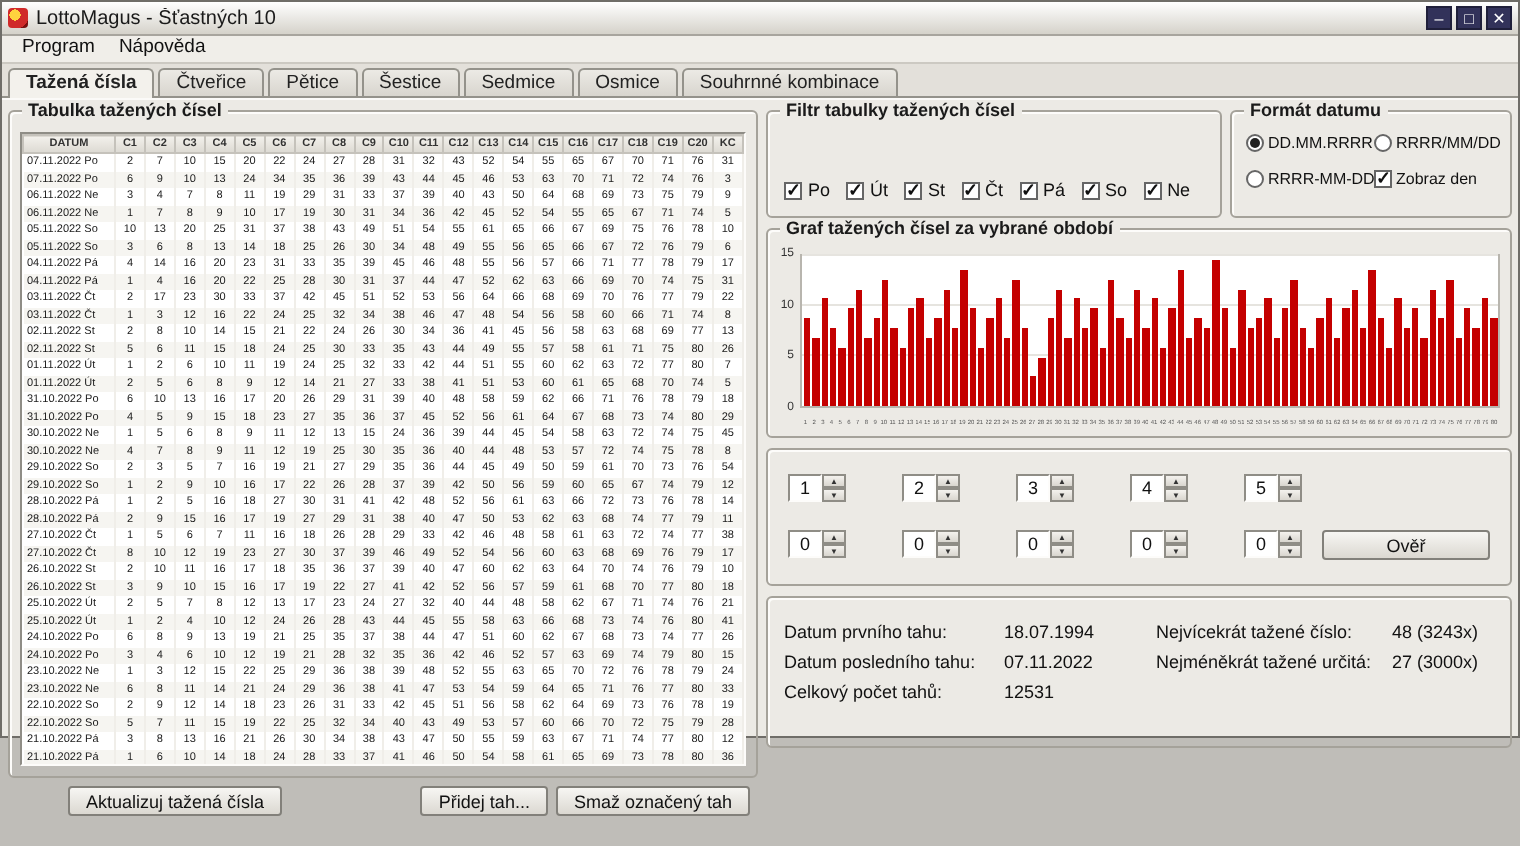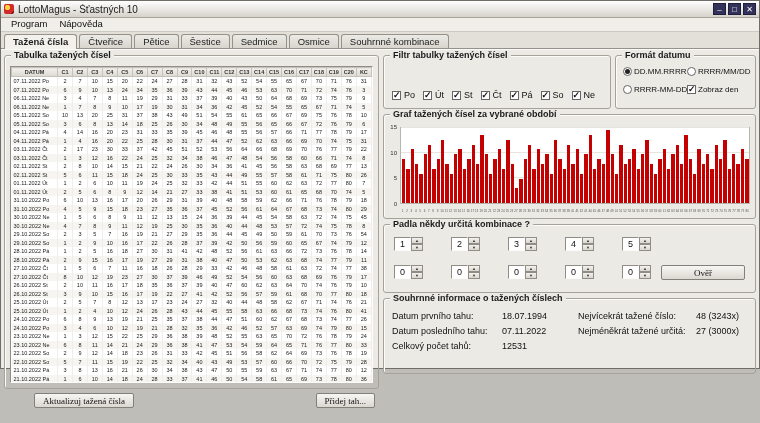--- a/index.html
+++ b/index.html
@@ -25,21 +25,21 @@
   .table-group{left:3px;top:5px;width:375px;height:334px;}
   .table-wrap{position:absolute;left:5px;right:5px;top:10px;bottom:5px;background:#fff;border:1px solid;border-color:#8f8d86 #fdfcfa #fdfcfa #8f8d86;overflow:hidden;}
   table{border-collapse:collapse;width:100%;table-layout:fixed;}
   th{font-size:5.5px;font-weight:bold;background:linear-gradient(#f2f0eb,#dcd9d2);border:1px solid #c5c2bb;height:9px;line-height:8px;padding:0;color:#333;overflow:hidden;}
   th.date{width:46px;}
   td{font-size:5.5px;text-align:center;height:8.5px;line-height:8.5px;padding:0;border-right:1px solid #f0eee9;color:#1a1a1a;white-space:nowrap;overflow:hidden;}
   tr:nth-child(even) td{background:#f6f5f1;}
   td.date{text-align:left;padding-left:2px;}
   .bottom-buttons{position:absolute;left:3px;top:343px;width:375px;display:flex;align-items:center;padding-left:30px;}
   .spacer{flex:1;}
-  .btn{height:15px;font-size:9px;padding:0 8px;background:linear-gradient(#f7f6f3,#dbd8d1);border:1px solid #82807a;border-radius:2px;color:#111;font-family:Liberation Serif, serif;white-space:nowrap;}
+  .btn{height:15px;font-size:9px;padding:0 8px;background:linear-gradient(#f7f6f3,#dbd8d1);border:1px solid #82807a;border-radius:2px;color:#111;font-family:Liberation Sans, sans-serif;white-space:nowrap;}
   .bottom-buttons .btn{margin-right:4px;}
   
   .filter-group{left:382px;top:5px;width:228px;height:54px;}
   .filter-row1{position:absolute;left:8px;top:11px;display:flex;align-items:center;gap:3px;white-space:nowrap;}
   .filter-row2{position:absolute;left:8px;top:34px;display:flex;align-items:flex-end;white-space:nowrap;}
   .day-item{display:inline-flex;align-items:center;margin-right:8px;}
   .lbl{font-size:9px;margin-left:3px;color:#111;}
   .radio{display:inline-block;width:9px;height:9px;border:1px solid #666;border-radius:50%;background:#fff;position:relative;flex:0 0 auto;}
   .radio.checked::after{content:"";position:absolute;left:1px;top:1px;width:5px;height:5px;border-radius:50%;background:#222;}
   .check{display:inline-block;width:9px;height:9px;border:1px solid #666;background:#fff;position:relative;flex:0 0 auto;}
@@ -1001,20 +1001,21 @@
               </tr>
             </tbody>
         </table>
       </div>
     </div>
 
     <div class="bottom-buttons">
       <button class="btn">Aktualizuj tažená čísla</button>
       <span class="spacer"></span>
       <button class="btn">Přidej tah...</button>
+      <button class="btn">Smaž označený tah</button>
     </div>
 
     <div class="group filter-group">
       <span class="group-title">Filtr tabulky tažených čísel</span>
       <div class="filter-row2">
           <span class="day-item">
             <span class="check checked"></span>
             <span class="lbl">Po</span>
           </span>
           <span class="day-item">
@@ -1239,21 +1240,20 @@
           <div class="xlabel">75</div>
           <div class="xlabel">76</div>
           <div class="xlabel">77</div>
           <div class="xlabel">78</div>
           <div class="xlabel">79</div>
           <div class="xlabel">80</div>
         </div>
     </div>
 
     <div class="group combo-group">
-      <span class="group-title">Padla někdy určitá kombinace ?</span>
       <div class="combo-row row-top">
           <span class="spinner">
             <span class="spin-value">1</span>
             <span class="spin-arrows">
               <span class="spin-up">▲</span>
               <span class="spin-down">▼</span>
             </span>
           </span>
           <span class="spinner">
             <span class="spin-value">2</span>
@@ -1318,21 +1318,20 @@
             <span class="spin-arrows">
               <span class="spin-up">▲</span>
               <span class="spin-down">▼</span>
             </span>
           </span>
         </div>
       <button class="btn verify-btn">Ověř</button>
     </div>
 
     <div class="group summary-group">
-      <span class="group-title">Souhrnné informace o tažených číslech</span>
       <div class="summary-grid">
           <div class="sum-label">Datum prvního tahu:</div>
           <div class="sum-value">18.07.1994</div>
           <div class="sum-label">Nejvícekrát tažené číslo:</div>
           <div class="sum-value">48 (3243x)</div>
           <div class="sum-label">Datum posledního tahu:</div>
           <div class="sum-value">07.11.2022</div>
           <div class="sum-label">Nejméněkrát tažené určitá:</div>
           <div class="sum-value">27 (3000x)</div>
           <div class="sum-label">Celkový počet tahů:</div>

